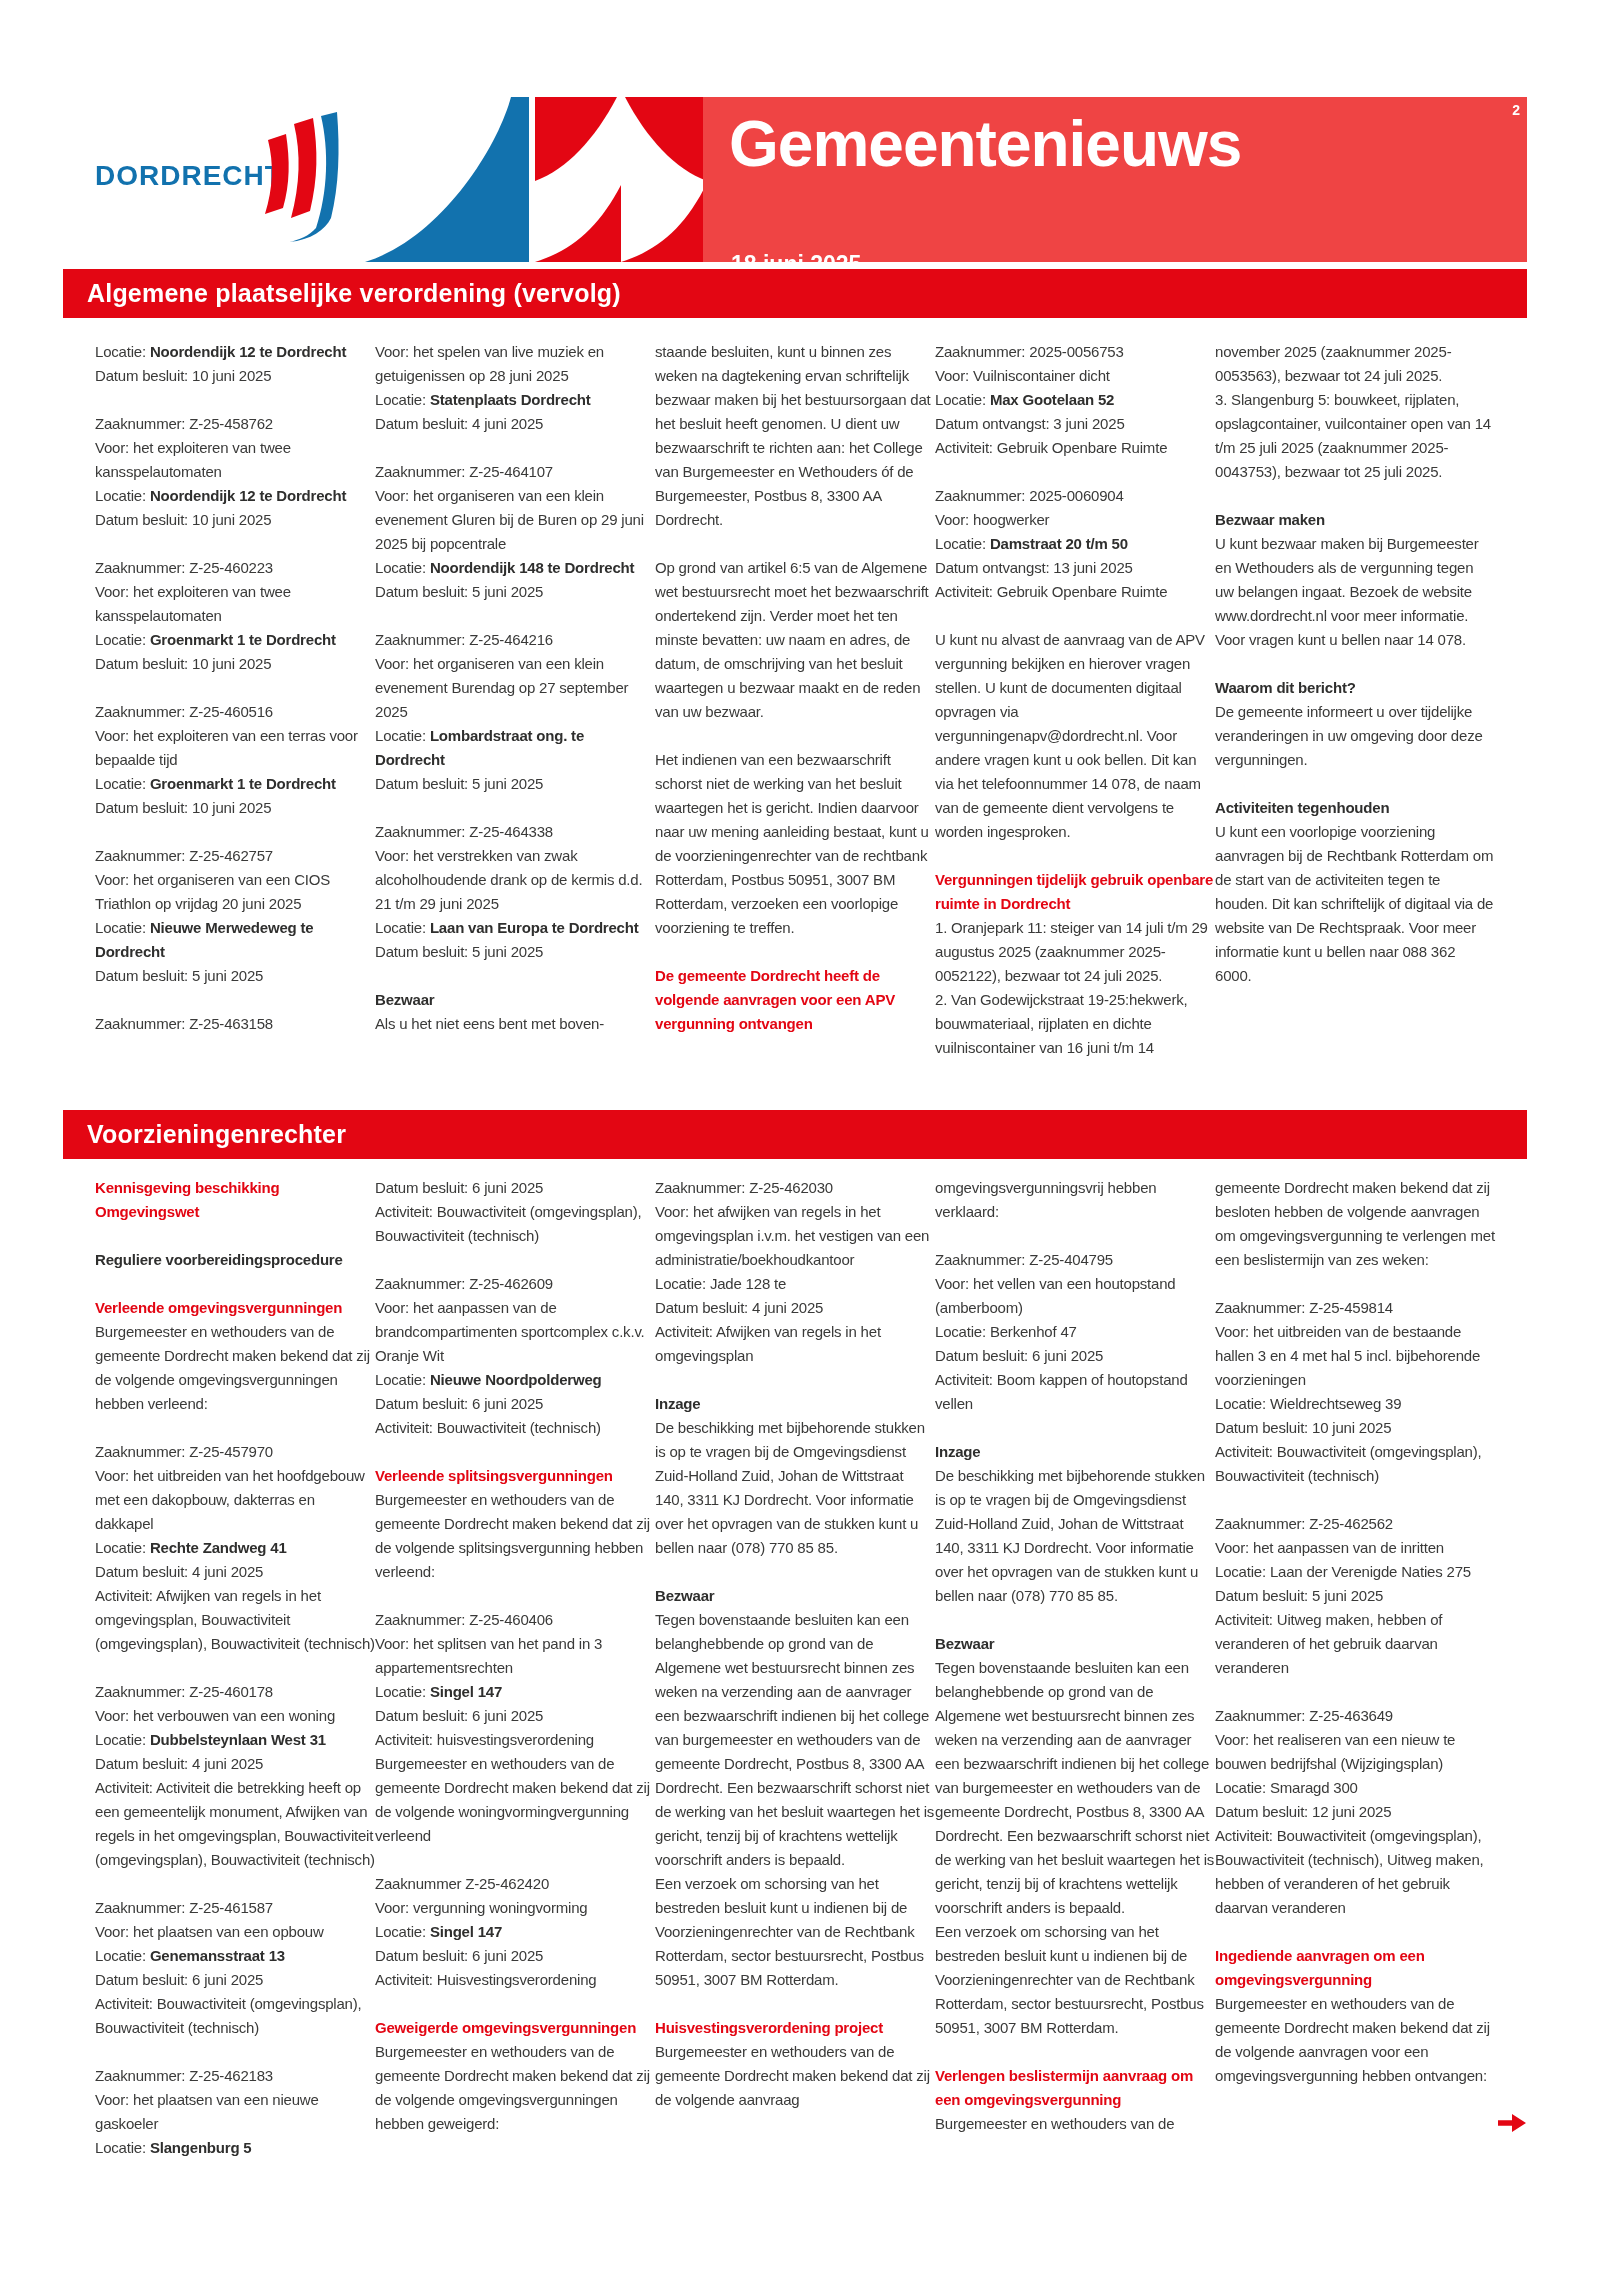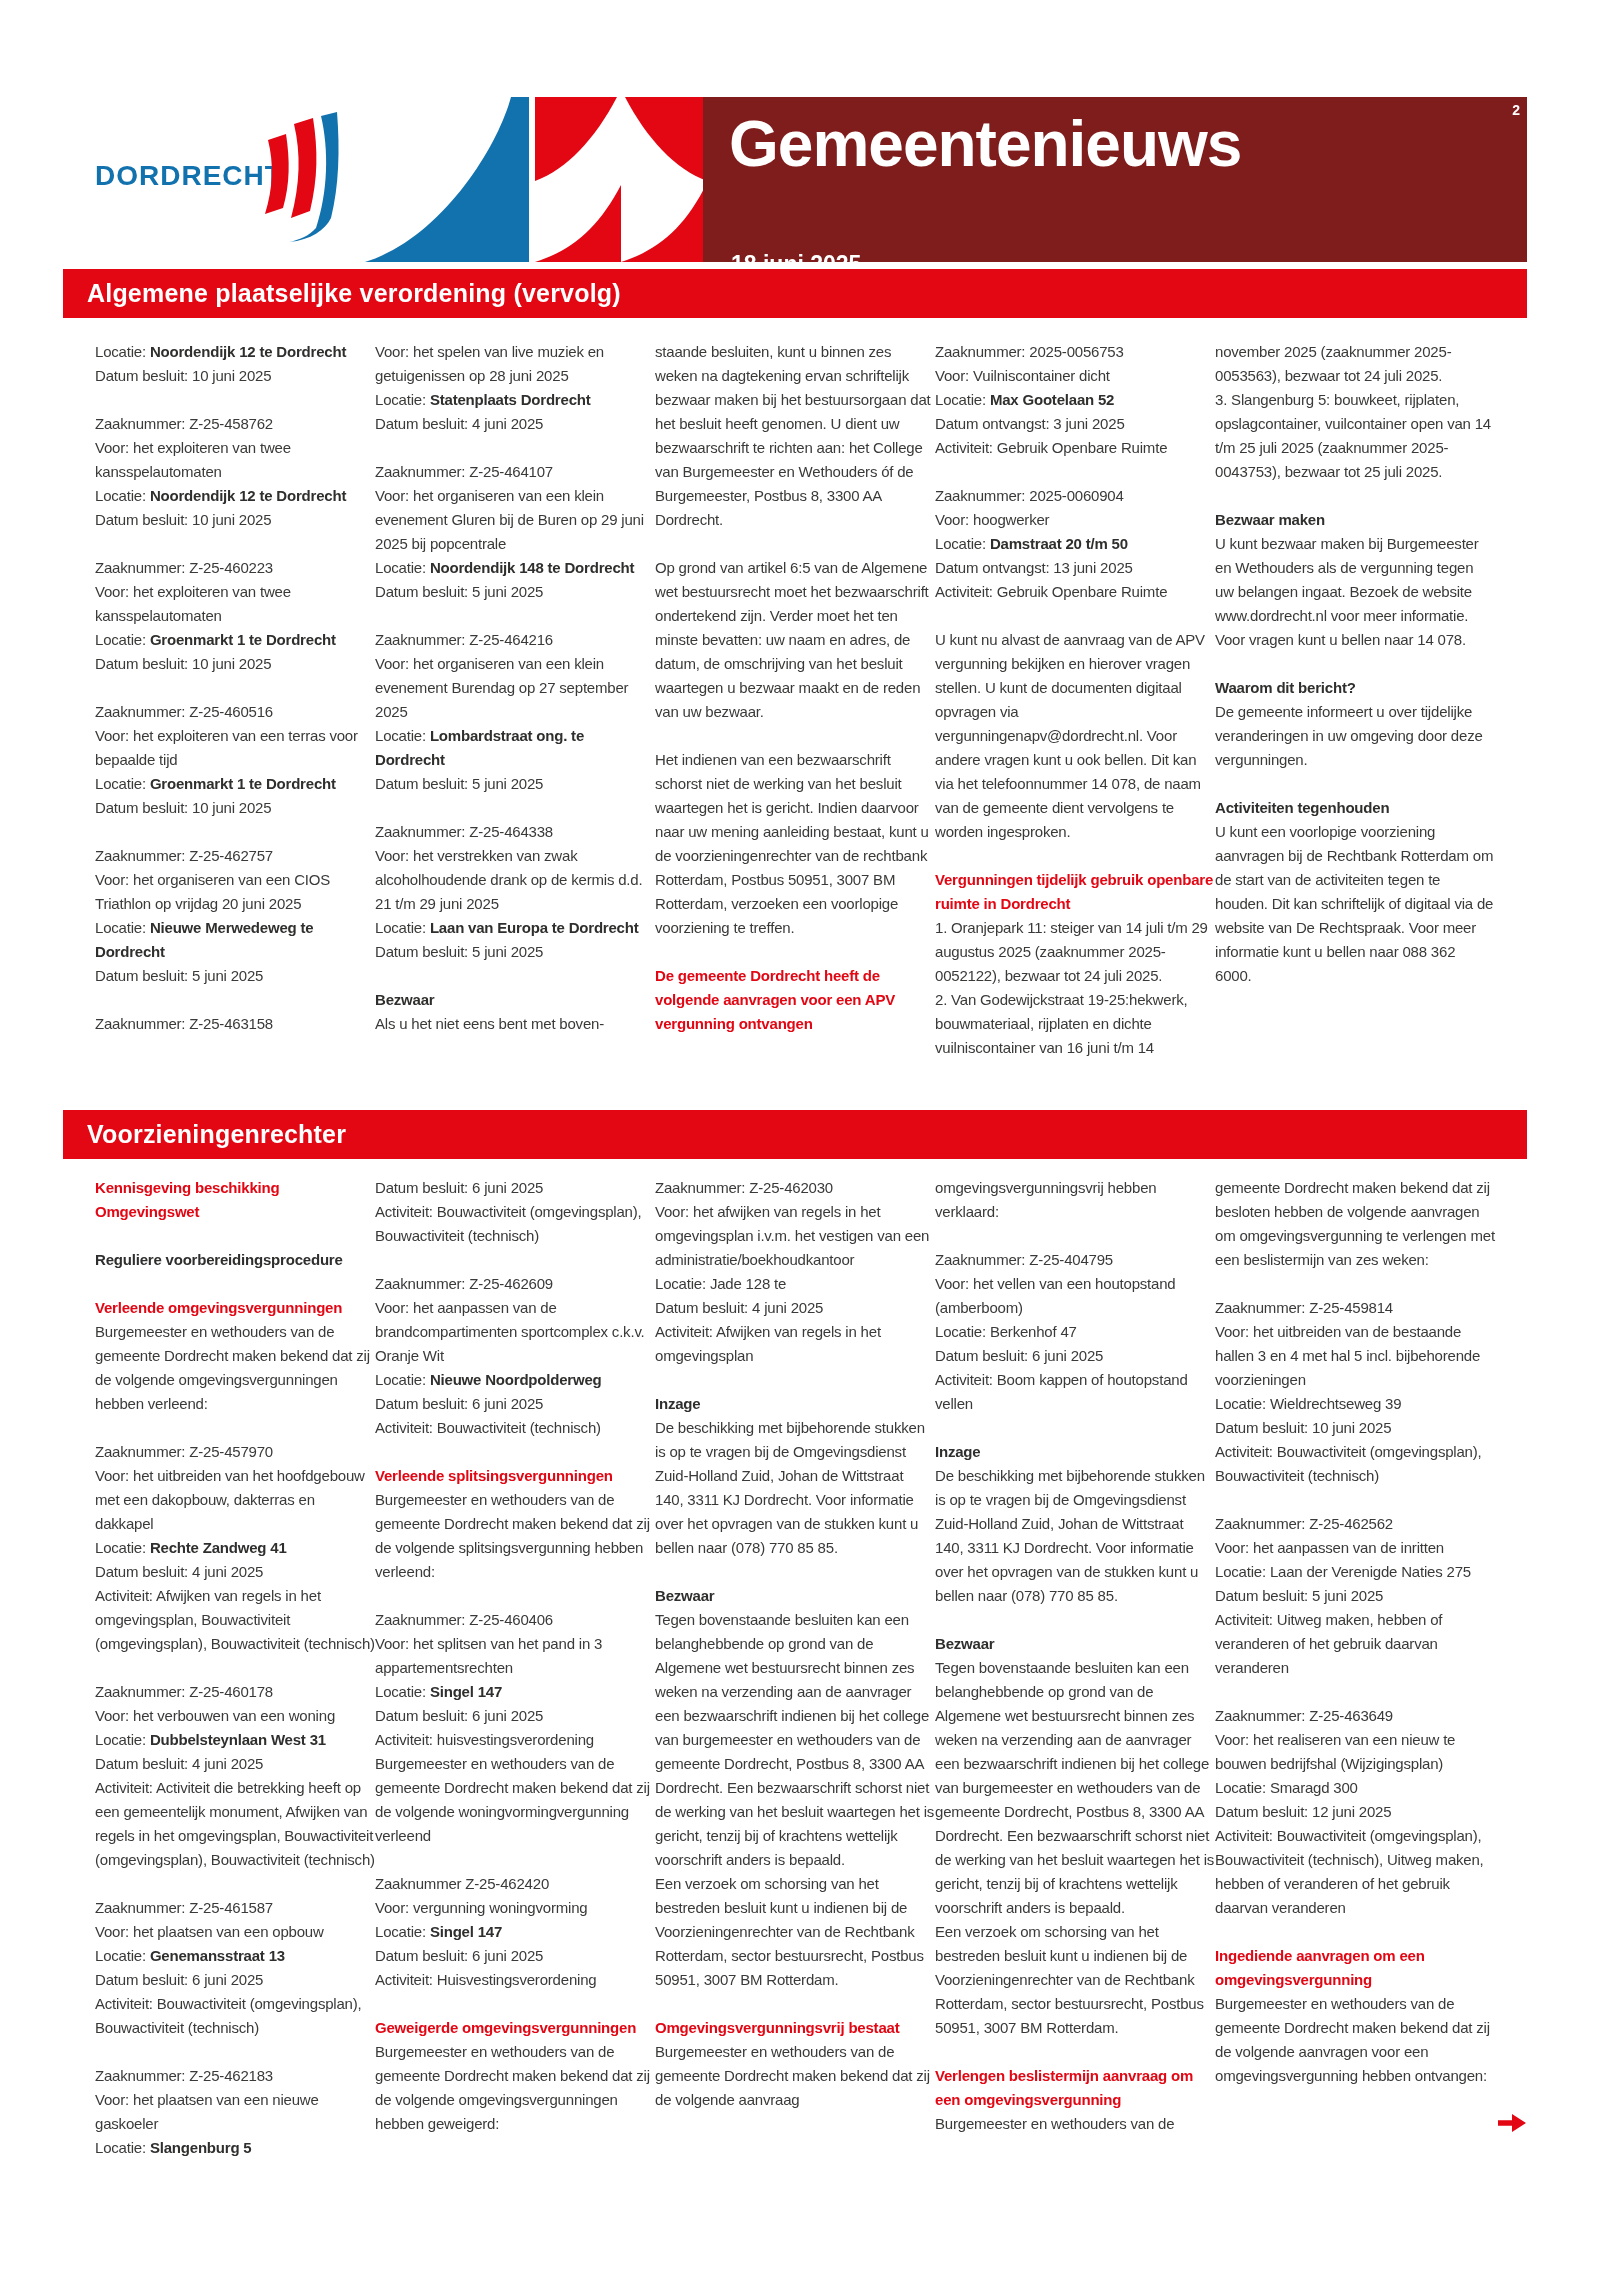--- a/index.html
+++ b/index.html
@@ -11,21 +11,21 @@
   
   .masthead{position:absolute;left:0;top:0;width:1600px;height:262px;}
   .wordmark{
     position:absolute;left:95px;top:160px;font-size:28px;font-weight:bold;
     color:#1272ae;letter-spacing:1px;
   }
   .flag-icon{position:absolute;left:263px;top:112px;}
   .wave-icon{position:absolute;left:345px;top:97px;}
   .banner{
     position:absolute;left:703px;top:97px;width:824px;height:165px;
-    background:#7f1d1d;color:#fff;
+    background:#ef4444;color:#fff;
   }
   .banner-title{
     position:absolute;left:26px;top:10px;font-size:64px;font-weight:bold;
     letter-spacing:-1px;
   }
   .banner-date{position:absolute;left:28px;top:108px;font-size:23px;font-weight:bold;margin-top:46px;}
   .page-num{position:absolute;right:7px;top:5px;font-size:14px;font-weight:bold;}
   
   .bar{
     position:absolute;left:63px;width:1464px;height:49px;background:#e30613;
@@ -315,21 +315,21 @@
         <div class="ln">De beschikking met bijbehorende stukken is op te vragen bij de Omgevingsdienst Zuid-Holland Zuid, Johan de Wittstraat 140, 3311 KJ Dordrecht. Voor informatie over het opvragen van de stukken kunt u bellen naar (078) 770 85 85.</div>
       </div>
       <div class="blk h">
         <div class="ln">Bezwaar</div>
       </div>
       <div class="blk p">
         <div class="ln">Tegen bovenstaande besluiten kan een belanghebbende op grond van de Algemene wet bestuursrecht binnen zes weken na verzending aan de aanvrager een bezwaarschrift indienen bij het college van burgemeester en wethouders van de gemeente Dordrecht, Postbus 8, 3300 AA Dordrecht. Een bezwaarschrift schorst niet de werking van het besluit waartegen het is gericht, tenzij bij of krachtens wettelijk voorschrift anders is bepaald.</div>
         <div class="ln">Een verzoek om schorsing van het bestreden besluit kunt u indienen bij de Voorzieningenrechter van de Rechtbank Rotterdam, sector bestuursrecht, Postbus 50951, 3007 BM Rotterdam.</div>
       </div>
       <div class="blk hr">
-        <div class="ln">Omgevingsvergunningsvrij bestaat</div>
+        <div class="ln">Huisvestingsverordening project</div>
       </div>
       <div class="blk p">
         <div class="ln">Burgemeester en wethouders van de gemeente Dordrecht maken bekend dat zij de volgende aanvraag</div>
       </div>
     </div>
     <div class="col">
       <div class="blk p">
         <div class="ln">omgevingsvergunningsvrij hebben verklaard:</div>
       </div>
       <div class="blk p">

